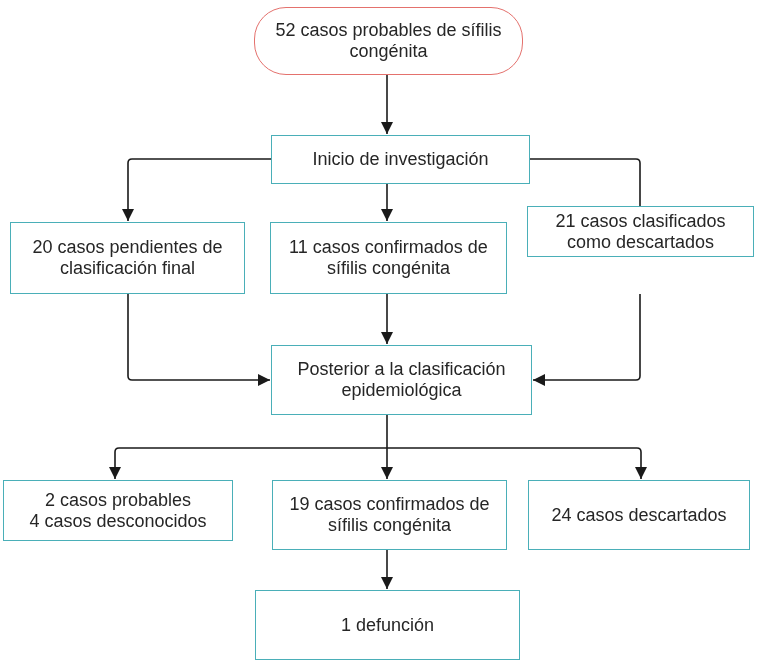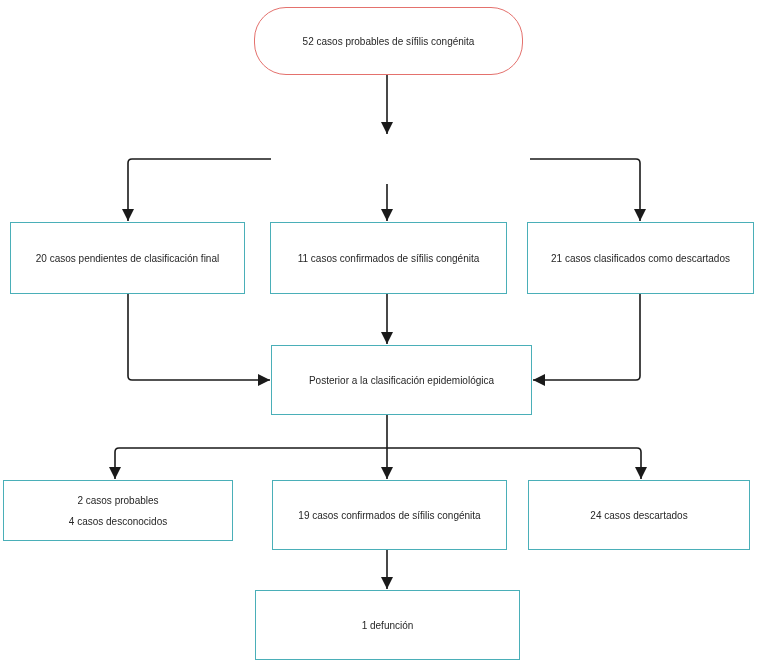--- a/index.html
+++ b/index.html
@@ -28,21 +28,21 @@
   .box {
     position: absolute;
     box-sizing: border-box;
     border: 1.5px solid #4aafb8;
     background: #ffffff;
     display: flex;
     flex-direction: column;
     align-items: center;
     justify-content: center;
     text-align: center;
-    font-size: 10px;
+    font-size: 18px;
     line-height: 21px;
     color: #262626;
     padding: 2px 10px;
   }
   .stadium {
     border: 1.5px solid #e4716d;
     border-radius: 32px;
   }
 </style>
 </head>
@@ -66,30 +66,33 @@
     <path class="wire" d="M387,415 V479" marker-end="url(#ah)"></path>
     <path class="wire" d="M387,448 H119 Q115,448 115,452 V479" marker-end="url(#ah)"></path>
     <path class="wire" d="M387,448 H637 Q641,448 641,452 V479" marker-end="url(#ah)"></path>
     <path class="wire" d="M387,550 V589" marker-end="url(#ah)"></path>
   </svg>
 
   <div class="box stadium" style="left:254px;top:7px;width:269px;height:68px">
     <span>52 casos probables de sífilis congénita</span>
   </div>
 
+  <div class="box" style="left:271px;top:135px;width:259px;height:49px">
+    <span>Inicio de investigación</span>
+  </div>
 
   <div class="box" style="left:10px;top:222px;width:235px;height:72px">
     <span>20 casos pendientes de clasificación final</span>
   </div>
 
   <div class="box" style="left:270px;top:222px;width:237px;height:72px">
     <span>11 casos confirmados de sífilis congénita</span>
   </div>
 
-  <div class="box" style="left:527px;top:222px;width:227px;height:72px">
+  <div class="box" style="left:527px;top:206px;width:227px;height:51px">
     <span>21 casos clasificados como descartados</span>
   </div>
 
   <div class="box" style="left:271px;top:345px;width:261px;height:70px">
     <span>Posterior a la clasificación epidemiológica</span>
   </div>
 
   <div class="box" style="left:3px;top:480px;width:230px;height:61px">
     <span>2 casos probables</span>
     <span>4 casos desconocidos</span>

